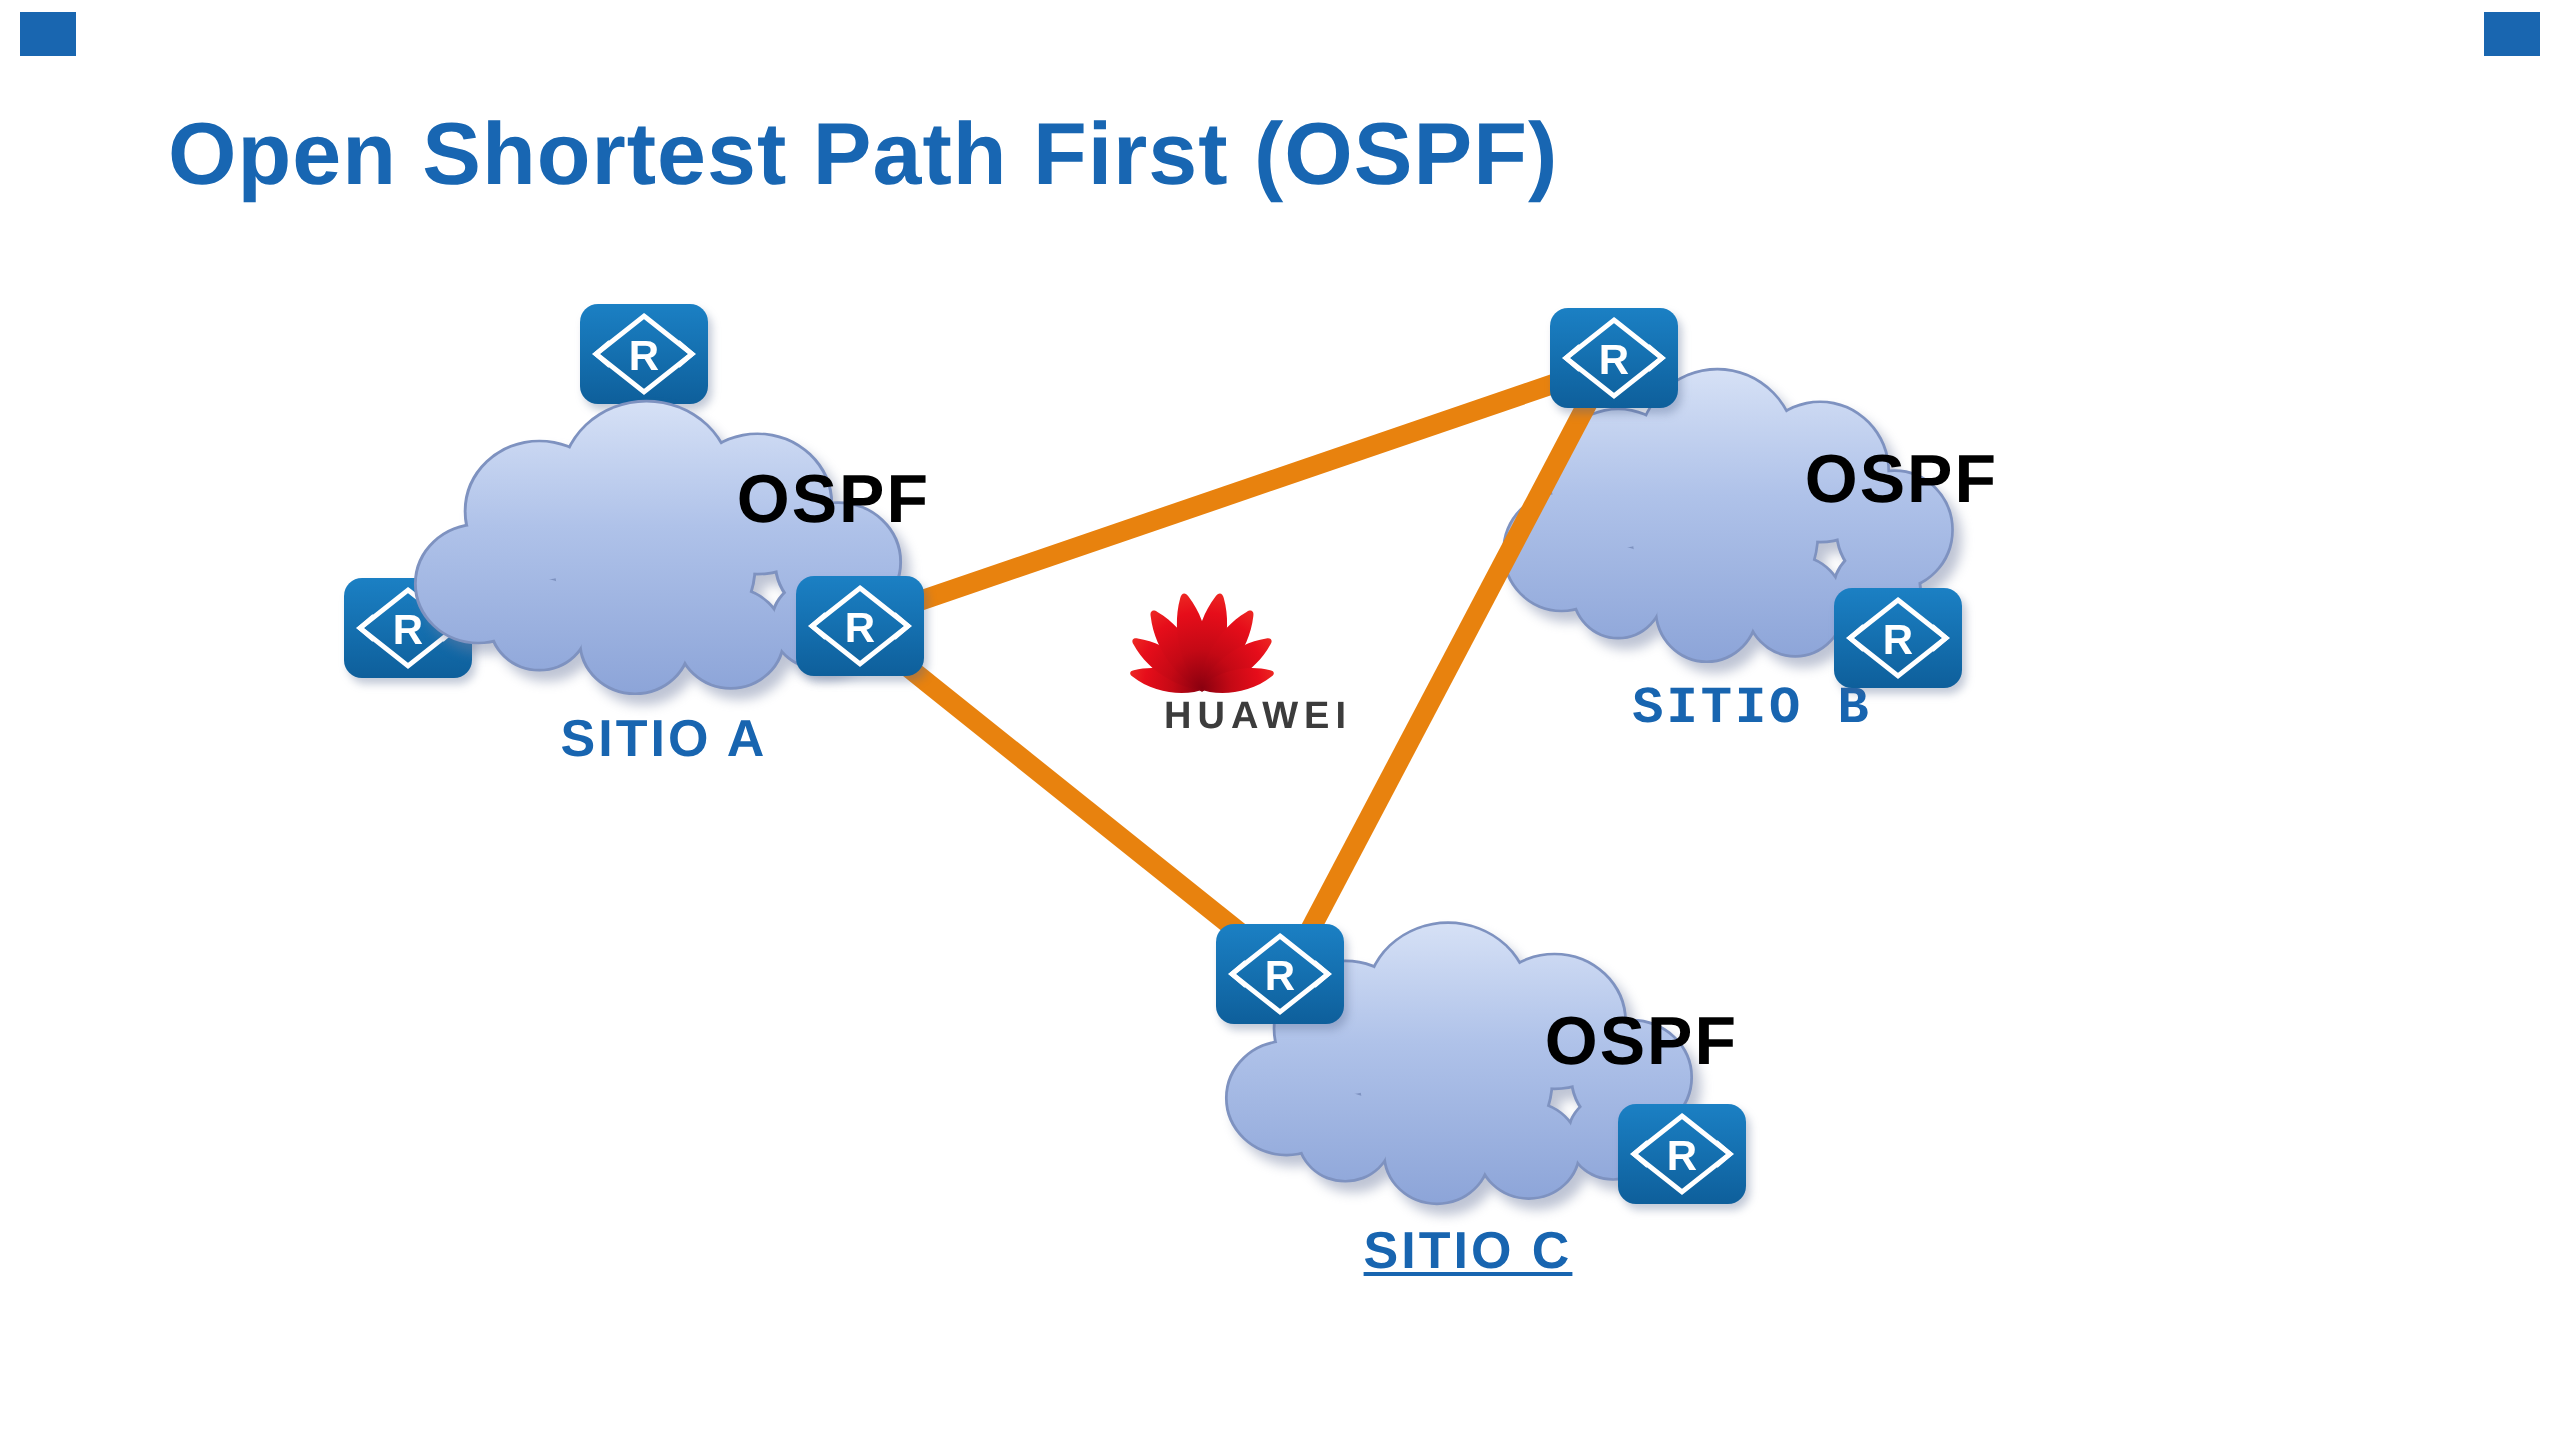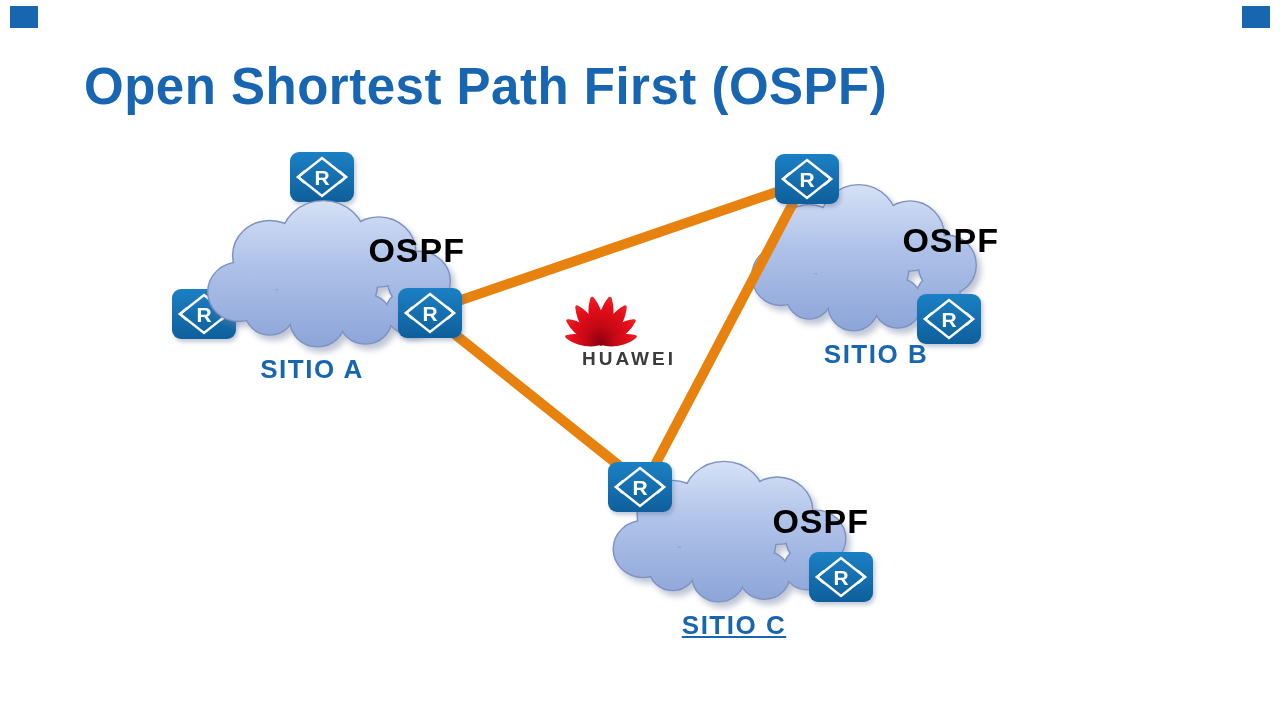--- a/index.html
+++ b/index.html
@@ -10,21 +10,21 @@
   }
 
   
   .corner-rect{position:absolute;width:28px;height:22px;background:#1966B0;z-index:1;}
   .corner-rect.left{left:10px;top:6px;}
   .corner-rect.right{left:1242px;top:6px;}
 
   
   .slide-title{
     position:absolute;left:84px;top:27px;z-index:1;
-    font-size:51px;font-weight:bold;letter-spacing:.5px;line-height:1;
+    font-size:44px;font-weight:bold;letter-spacing:.5px;line-height:1;
     color:#1866B2;white-space:nowrap;
   }
 
   
   #links-layer{position:absolute;left:0;top:0;width:1280px;height:720px;z-index:3;pointer-events:none;}
 
   
   .site{position:absolute;z-index:2;}
   .site-a{left:195px;top:194px;width:268px;height:154px;}
   .site-b{left:740px;top:178px;width:248px;height:154px;}
@@ -37,22 +37,22 @@
   }
   .site-a .ospf-label{top:39px;left:2px;}
   .site-b .ospf-label{top:45px;left:11px;}
   .site-c .ospf-label{top:49px;left:11px;}
 
   
   .site-caption{
     position:absolute;width:200px;text-align:center;z-index:2;
     font-size:26px;font-weight:bold;color:#1865B0;letter-spacing:1.5px;line-height:1;
   }
-  .caption-a{left:212px;top:356px;}
-  .caption-b{left:776px;top:341px;}
+  .caption-a{left:232px;top:356px;}
+  .caption-b{left:776px;top:341px;font-family:Liberation Mono, monospace;}
   .caption-c{left:634px;top:612px;text-decoration:underline;}
 
   
   .router{position:absolute;width:66px;height:52px;z-index:4;
     filter:drop-shadow(2px 3px 2px rgba(80,100,140,.35));}
   .router.behind{z-index:1;}
   .router svg{width:100%;height:100%;display:block;}
   .r-a-top{left:289px;top:151px;}
   .r-a-left{left:171px;top:288px;}
   .r-a-right{left:397px;top:287px;}

